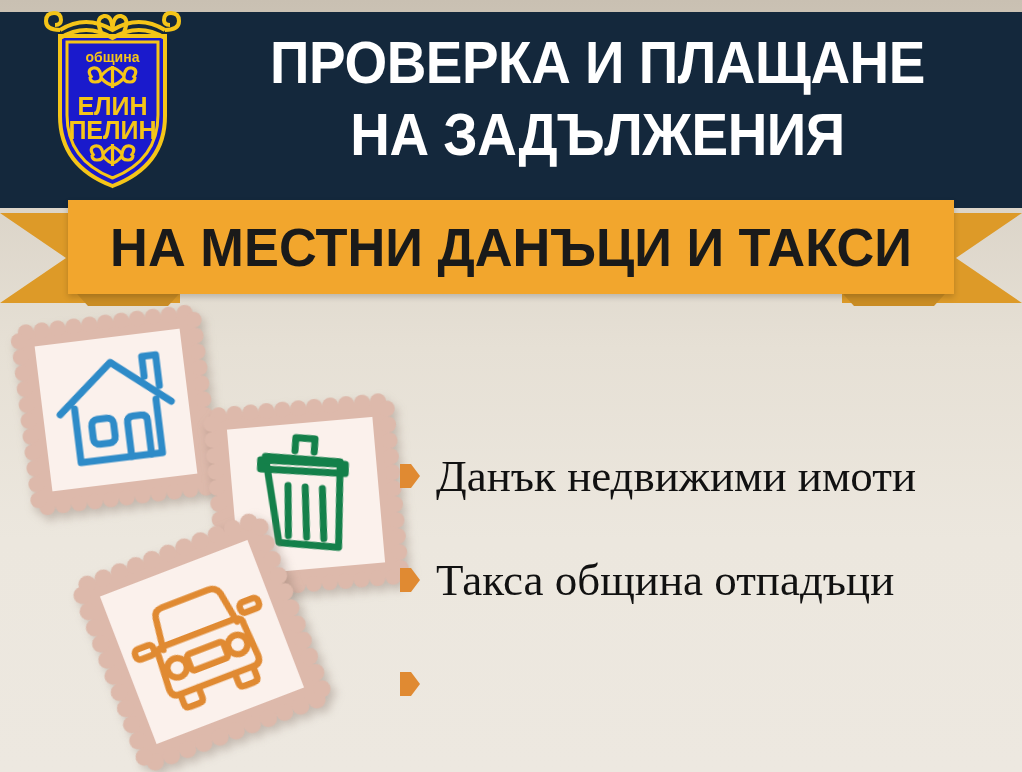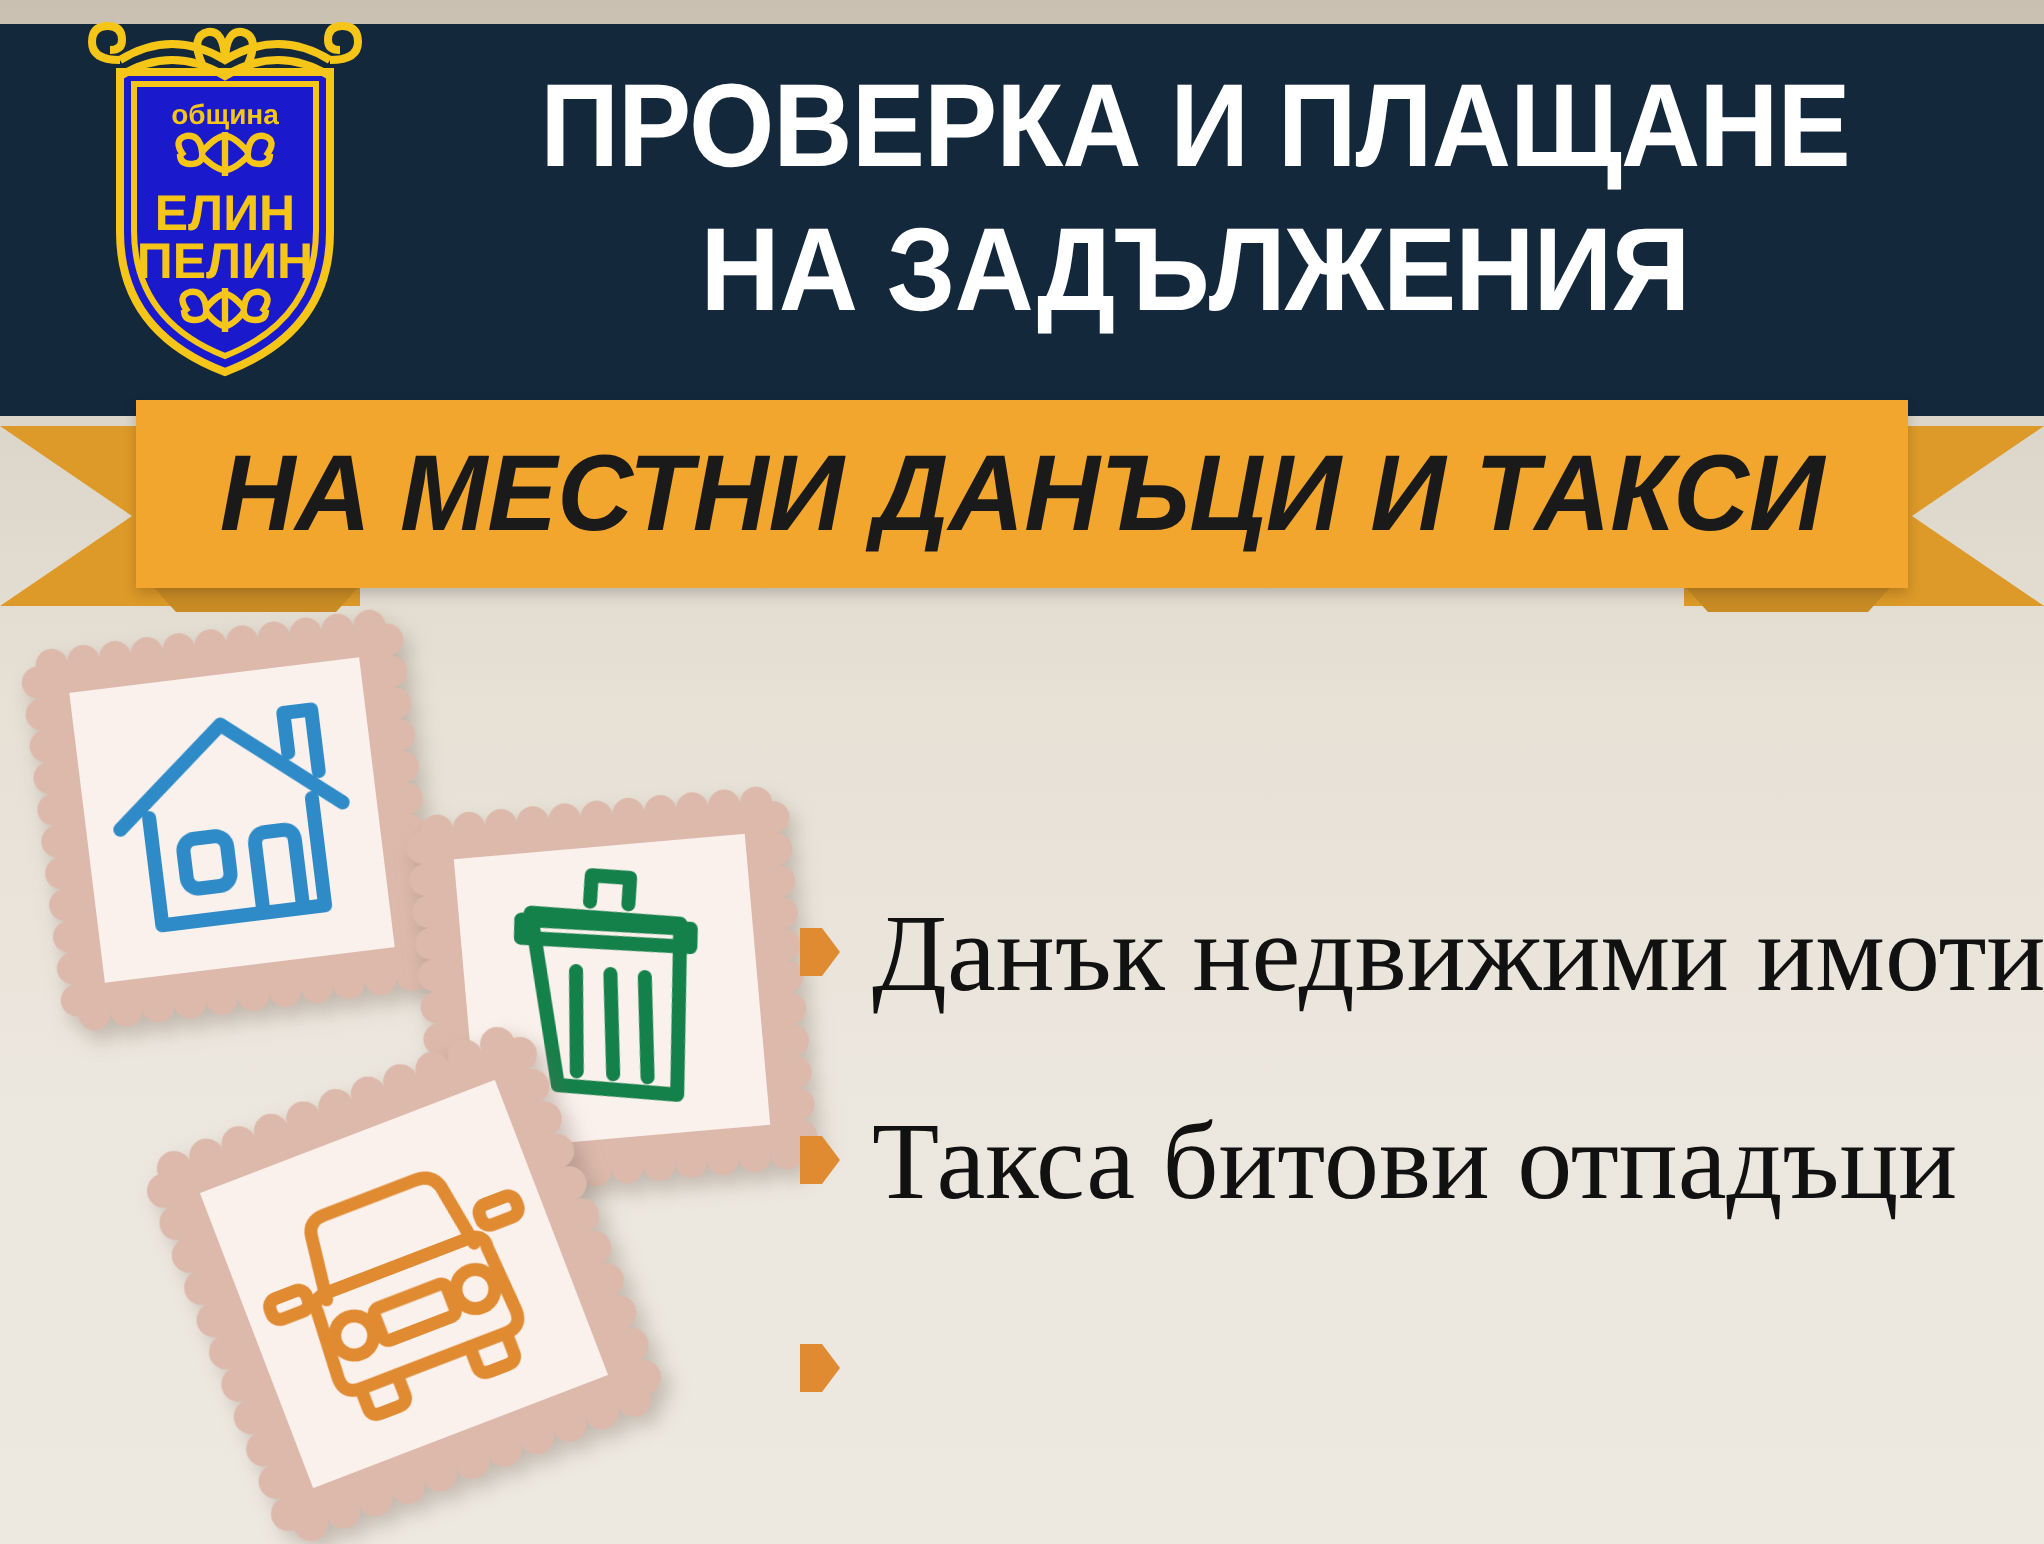--- a/index.html
+++ b/index.html
@@ -88,21 +88,20 @@
   .ribbon-shadow.left  { left: 68px;  clip-path: polygon(0 0, 120px 0, 100px 22px, 20px 22px); }
   .ribbon-shadow.right { right: 68px; clip-path: polygon(0 0, 120px 0, 100px 22px, 20px 22px); }
   .ribbon-bar {
     position: absolute;
     left: 68px;
     top: 4px;
     width: 886px;
     height: 94px;
     background: #f2a62d;
     box-shadow: 0 3px 6px rgba(0,0,0,0.18);
-    font-style: italic;
   }
   .ribbon-text {
     position: absolute;
     left: 0; right: 0;
     top: 50%;
     transform: translateY(-50%) scaleX(0.97);
     text-align: center;
     color: #1a1a1a;
     font-family: "Liberation Sans", sans-serif;
     font-weight: 700;
@@ -141,21 +140,21 @@
   .bullet-marker {
     flex: 0 0 auto;
     width: 20px;
     height: 24px;
     margin-right: 16px;
     background: #e08a32;
     clip-path: polygon(0 0, 11px 0, 20px 12px, 11px 24px, 0 24px);
   }
   .bullet-label {
     font-family: "Liberation Serif", "DejaVu Serif", serif;
-    font-size: 55px;
+    font-size: 45px;
     color: #111111;
     line-height: 1;
     white-space: nowrap;
     text-align: right;
   }
 </style>
 </head>
 <body>
 
 <div id="poster">
@@ -410,21 +409,21 @@
 
   <div class="bullet-list">
 
     <div class="bullet-item">
       <span class="bullet-marker"></span>
       <span class="bullet-label">Данък недвижими имоти</span>
     </div>
 
     <div class="bullet-item">
       <span class="bullet-marker"></span>
-      <span class="bullet-label">Такса битови отпадъци</span>
+      <span class="bullet-label">Такса община отпадъци</span>
     </div>
 
     <div class="bullet-item">
       <span class="bullet-marker"></span>
     </div>
 
   </div>
 
 </div>
 

